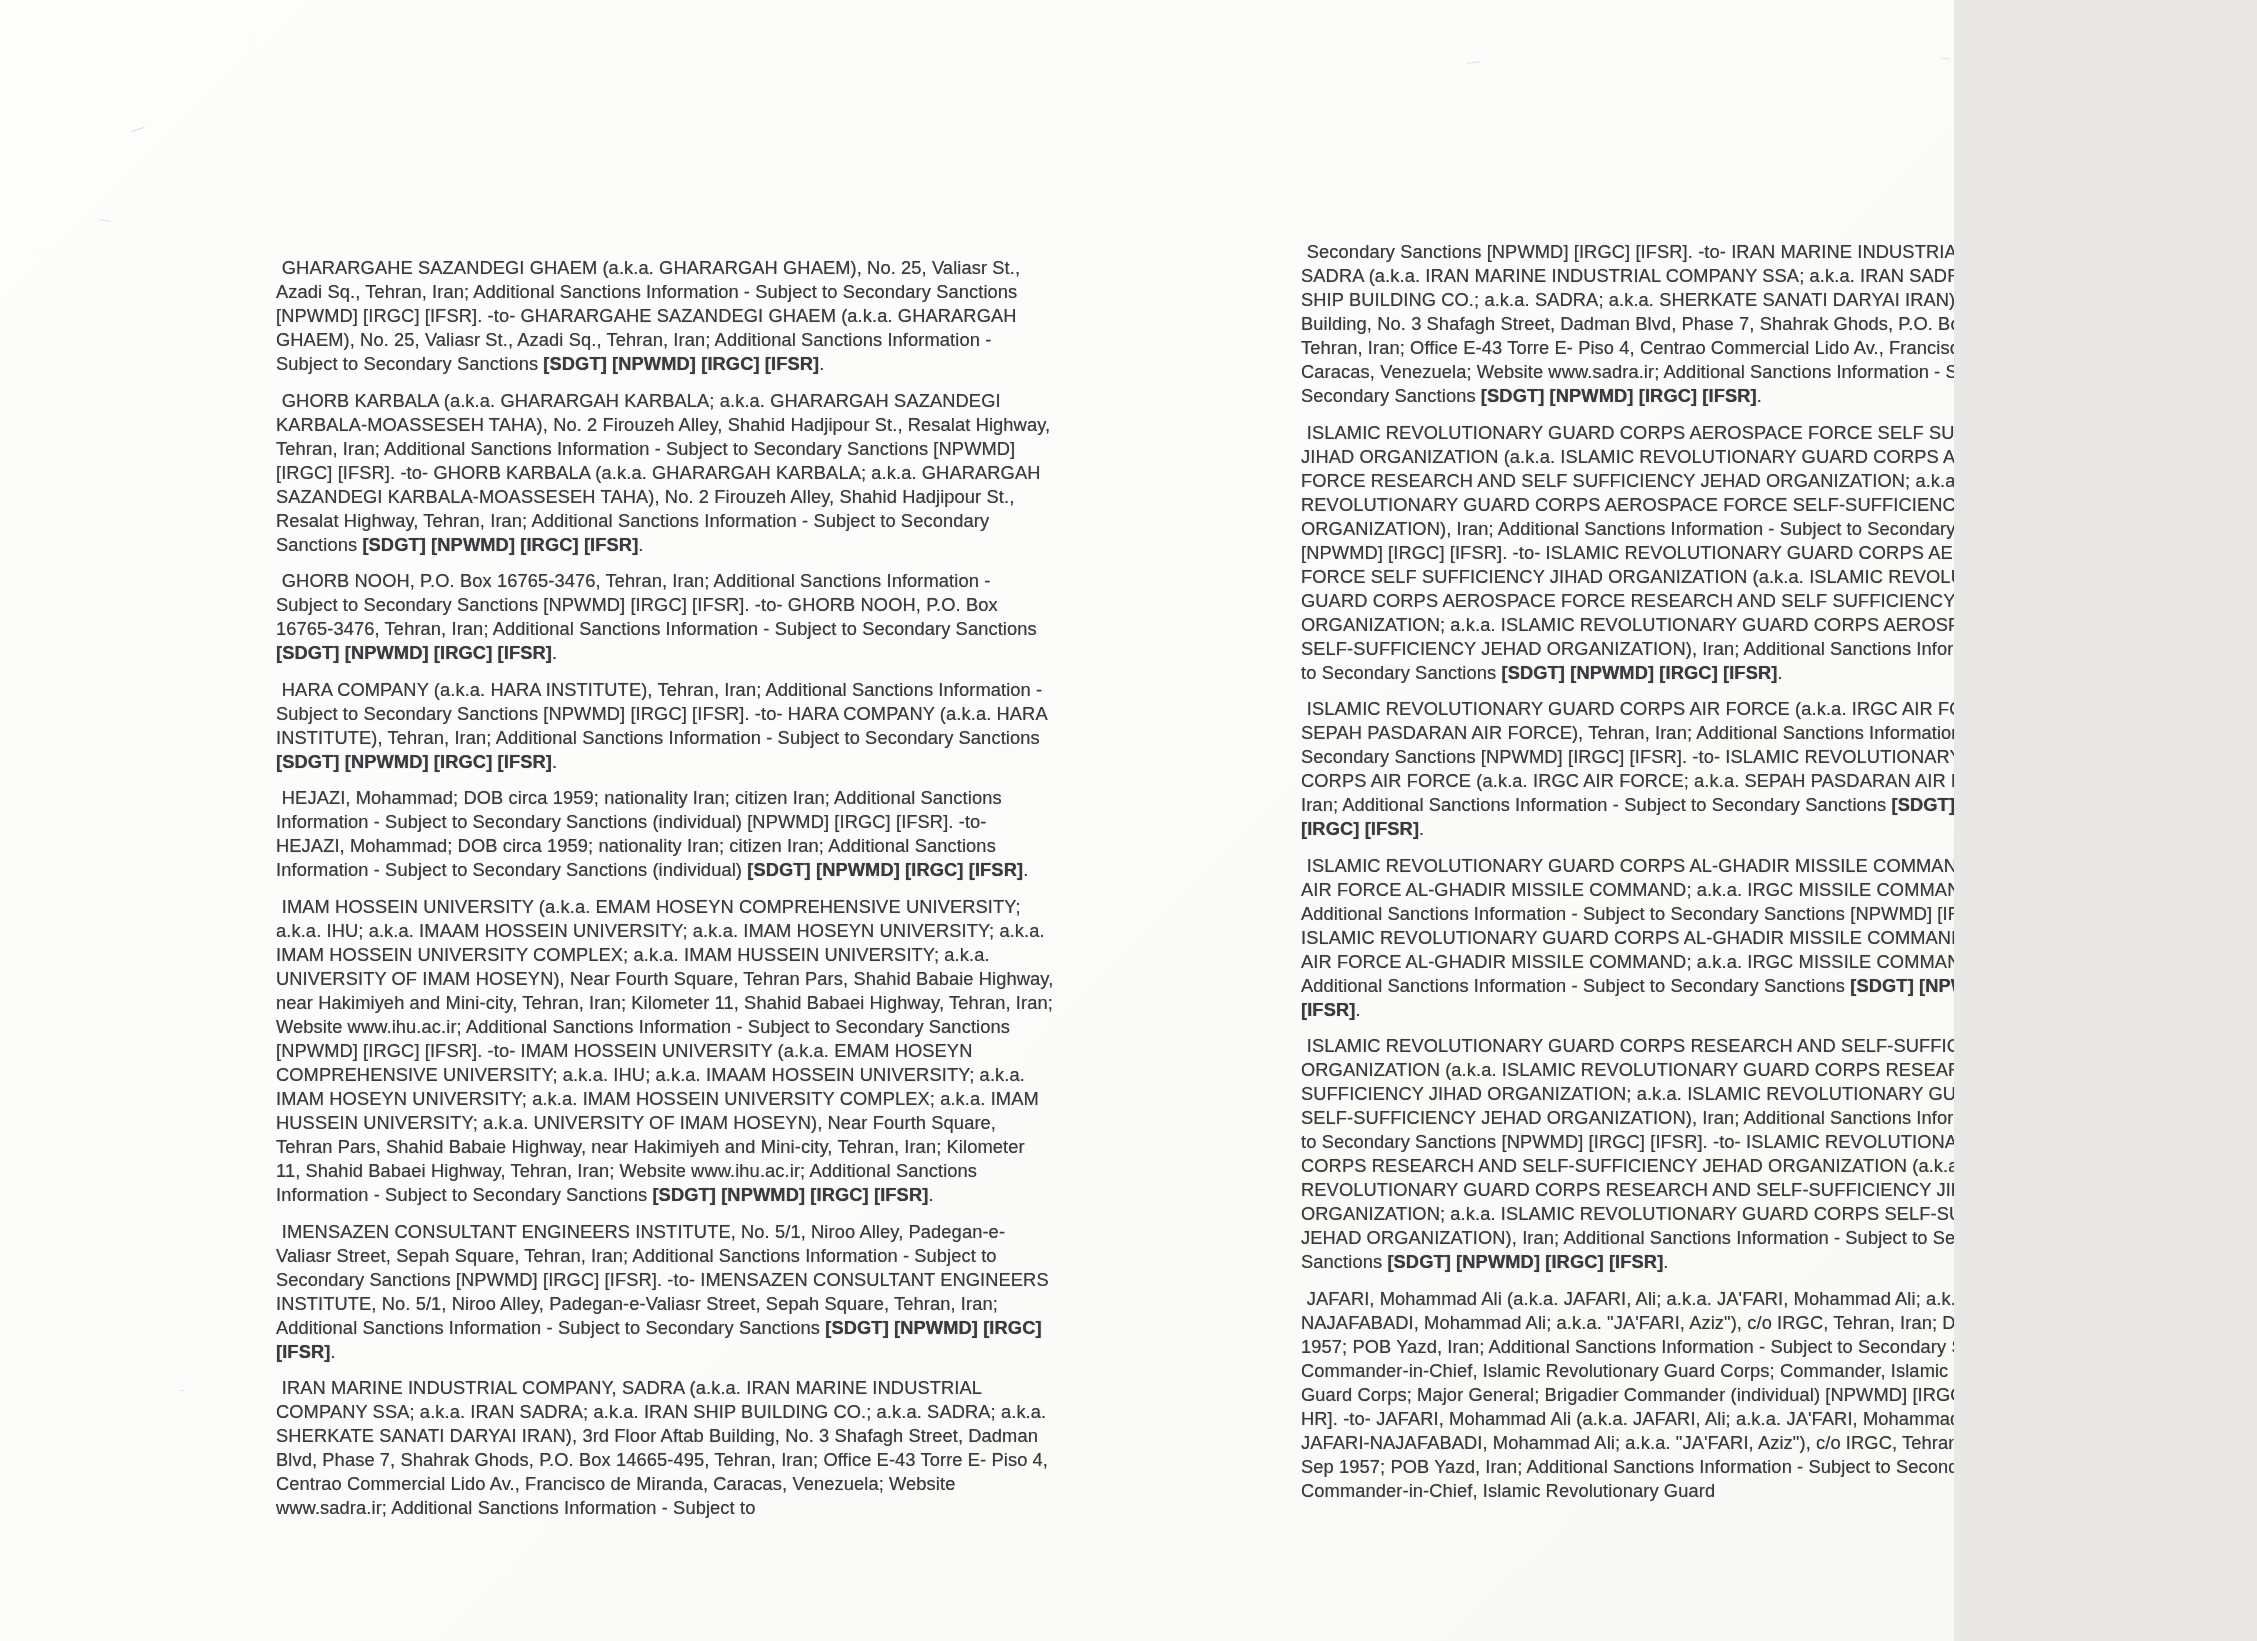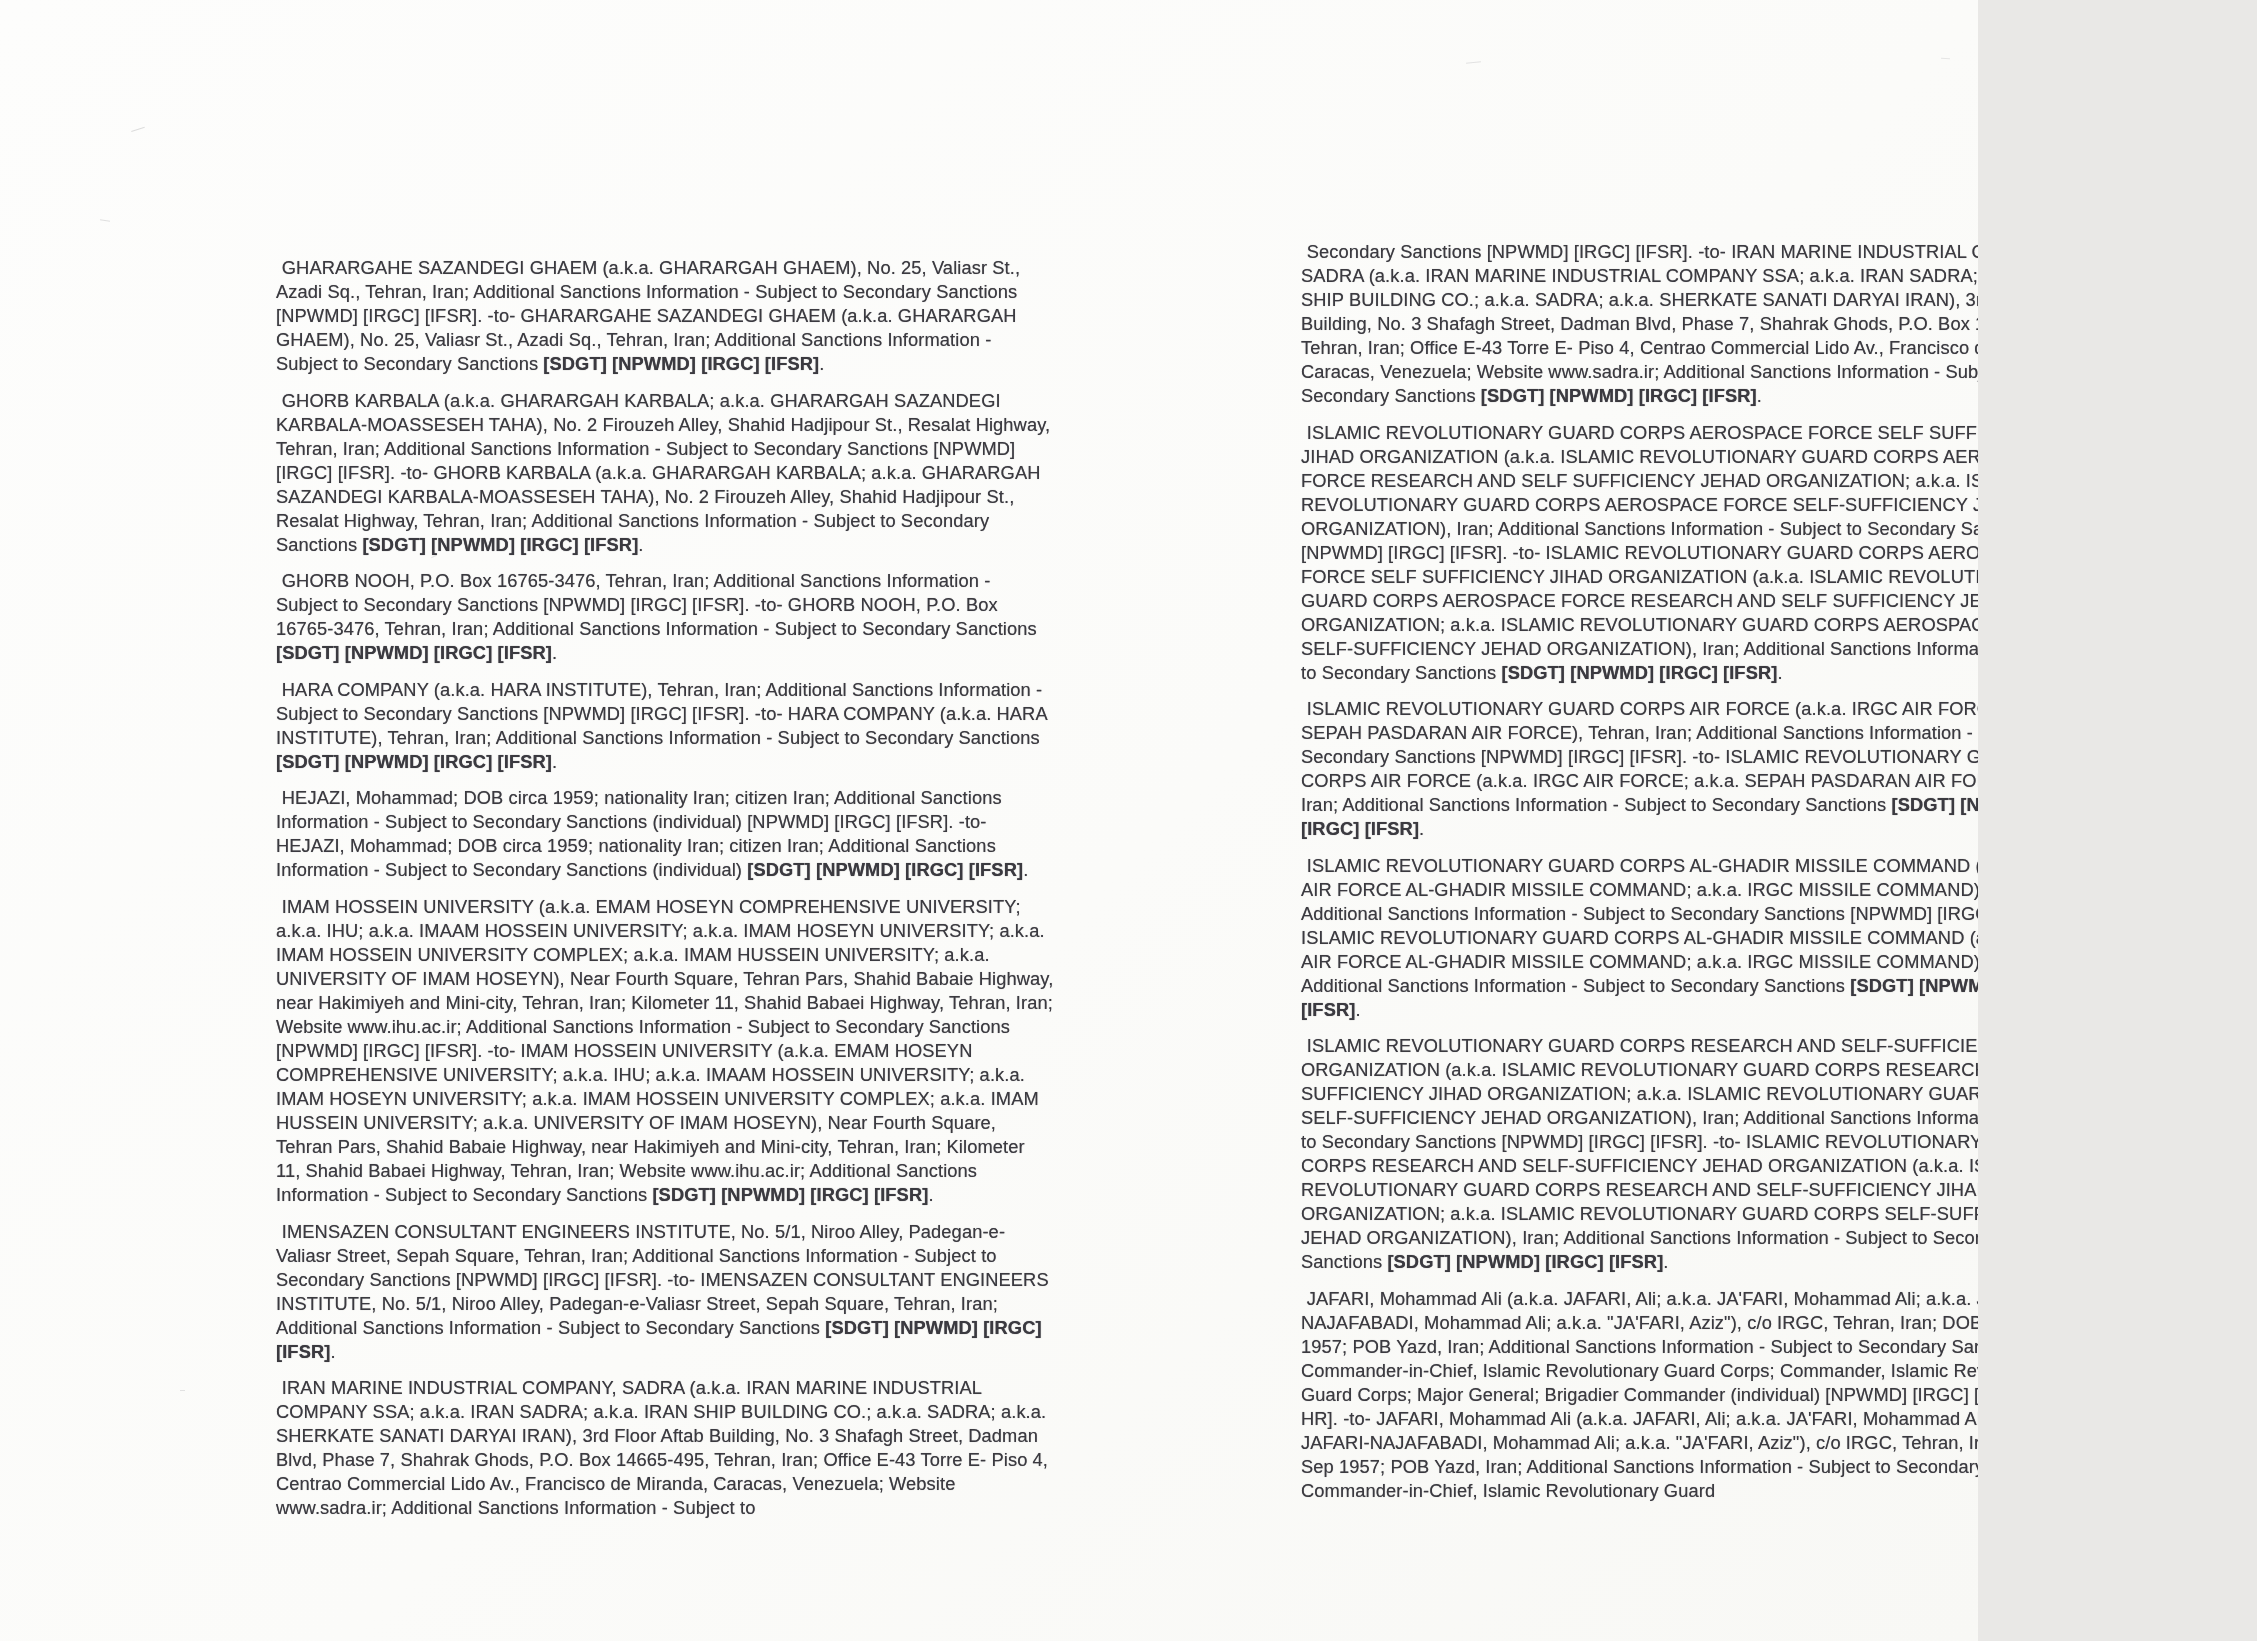--- a/index.html
+++ b/index.html
@@ -8,21 +8,20 @@
     background: #e9e8e6;
   }
   .page {
     position: relative;
     width: 1954px;
     height: 1641px;
     background: linear-gradient(135deg, #fdfdfc 0%, #fbfbf9 55%, #f8f8f5 100%);
     overflow: hidden;
     font-family: "Liberation Sans", "DejaVu Sans", sans-serif;
     color: #3b3a40;
-    padding-left: 24px;
   }
   .col {
     position: absolute;
     font-size: 18.3px;
     line-height: 24px;
     letter-spacing: 0.1px;
     color: #3b3a40;
     text-shadow: 0 0 0.7px rgba(59, 58, 64, 0.65);
   }
   .col-left  { left: 276px; top: 256px; width: 778px; }

